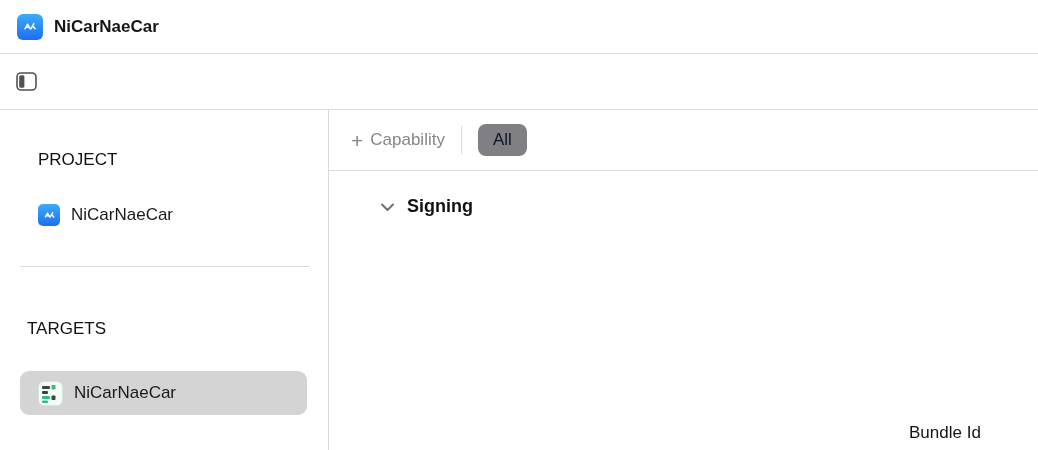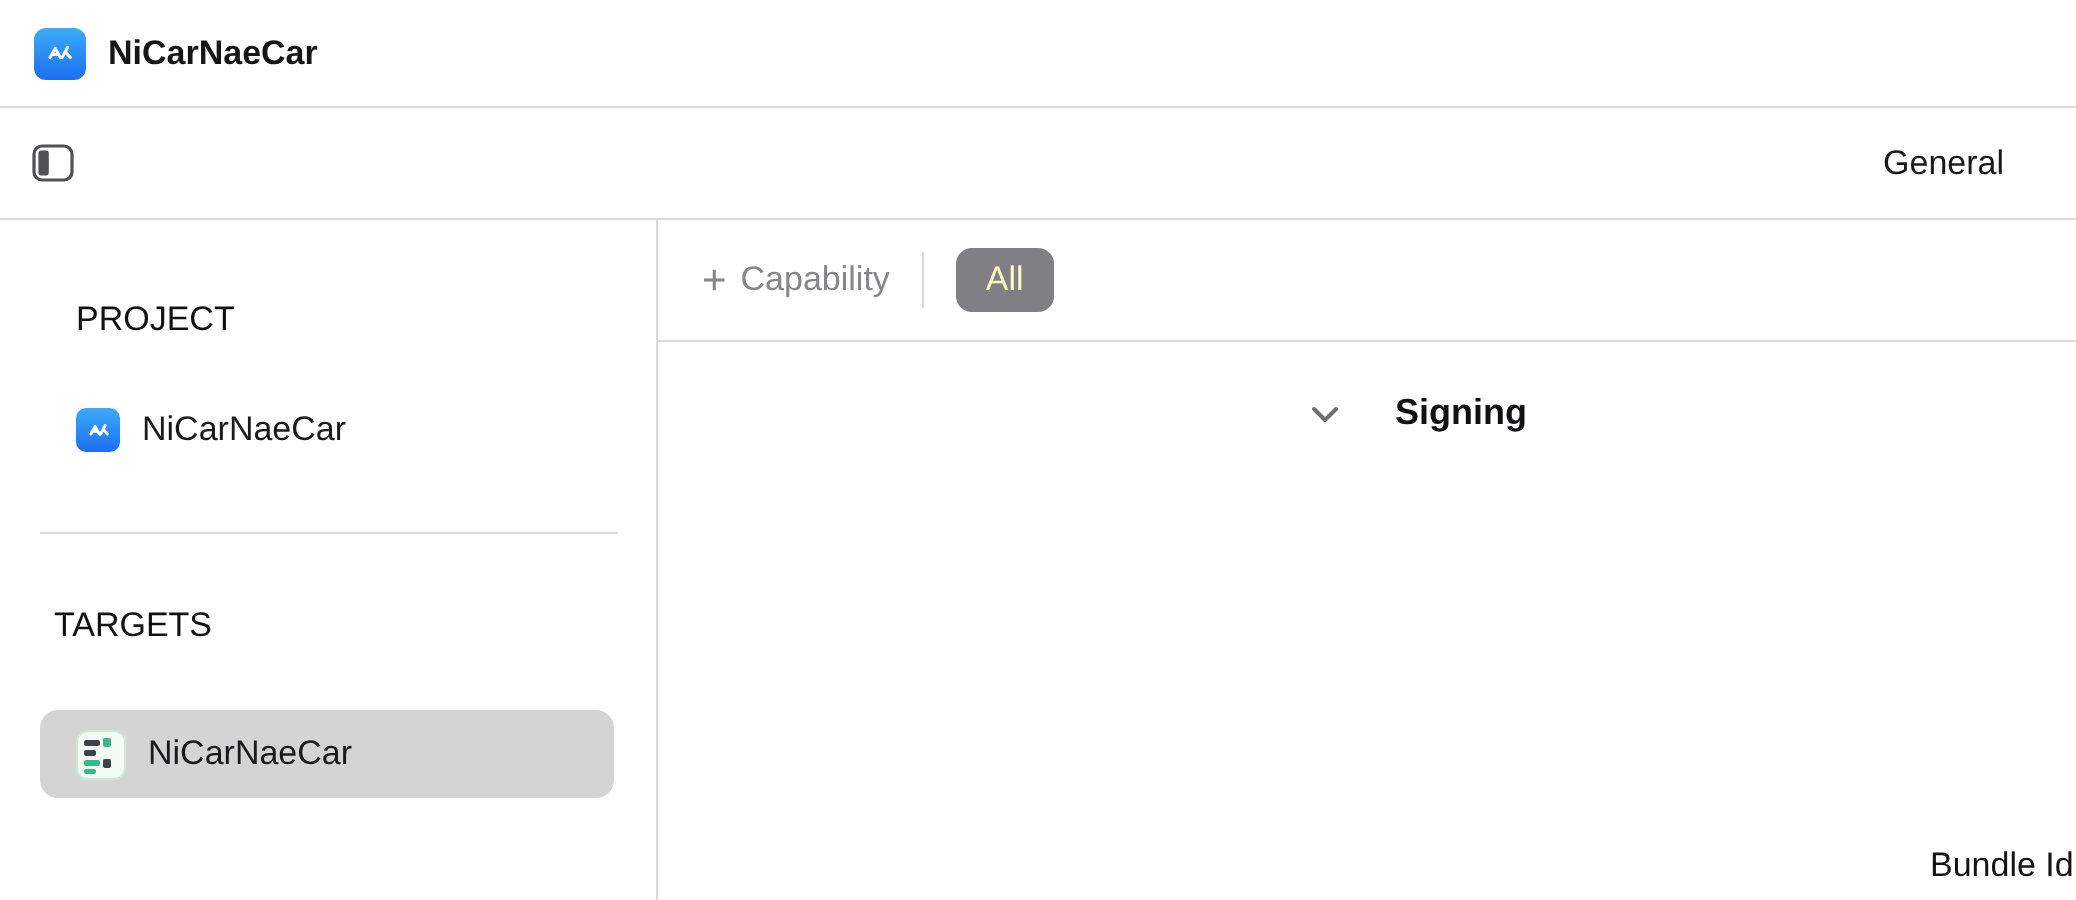--- a/index.html
+++ b/index.html
@@ -132,21 +132,21 @@
     border: 1px solid #d3e6da;
     flex: 0 0 auto;
     display: block;
   }
   .sidebar-divider {
     border: none;
     border-top: 1px solid #d9d9d9;
     margin: 34px 0 0 20px;
     width: 289px;
   }
-  .group-header.targets { margin-top: 34px; padding-left: 27px; }
+  .group-header.targets { margin-top: 50px; padding-left: 27px; }
 
   
   .content {
     flex: 1;
     position: relative;
     background: #fff;
     overflow: hidden;
   }
   .filter-row {
     height: 61px;
@@ -181,41 +181,40 @@
     font-family: inherit;
     font-size: 17px;
     color: #141416;
     padding: 6px 15px;
     border-radius: 8px;
     cursor: pointer;
     margin-right: 12px;
   }
   .pill.active {
     background: var(--pill-active-bg);
-    color: #fef9c3;
+    color: #0f172a;
   }
 
   .section-header {
     display: flex;
     align-items: center;
-    gap: 28px;
+    gap: 12px;
     margin-top: 25px;
     padding-left: 51px;
-    justify-content: center;
   }
   .chevron { display: flex; align-items: center; cursor: pointer; }
   .section-title {
     font-size: 18px;
     font-weight: bold;
     color: #111113;
   }
 
   .bundle-label {
     position: absolute;
-    left: 636px;
+    left: 580px;
     bottom: 7px;
     font-size: 17px;
     color: #141416;
     white-space: nowrap;
   }
 </style>
 </head>
 <body>
 
 <div class="window">
@@ -230,21 +229,20 @@
   </header>
 
   <div class="toolbar">
     <button class="sidebar-toggle" title="">
       <svg width="21" height="19" viewBox="0 0 21 19" aria-hidden="true">
         <rect x="1" y="1" width="19" height="17" rx="4" fill="none" stroke="#515155" stroke-width="1.6"></rect>
         <rect x="3.2" y="3.2" width="5.2" height="12.6" rx="1.5" fill="#515155"></rect>
       </svg>
     </button>
     <nav class="tabs">
-      <button class="tab">General</button>
     </nav>
   </div>
 
   <div class="body">
 
     <aside class="sidebar">
       <div class="group-header">PROJECT</div>
 
       <div class="nav-item">
         <span class="proj-icon">

